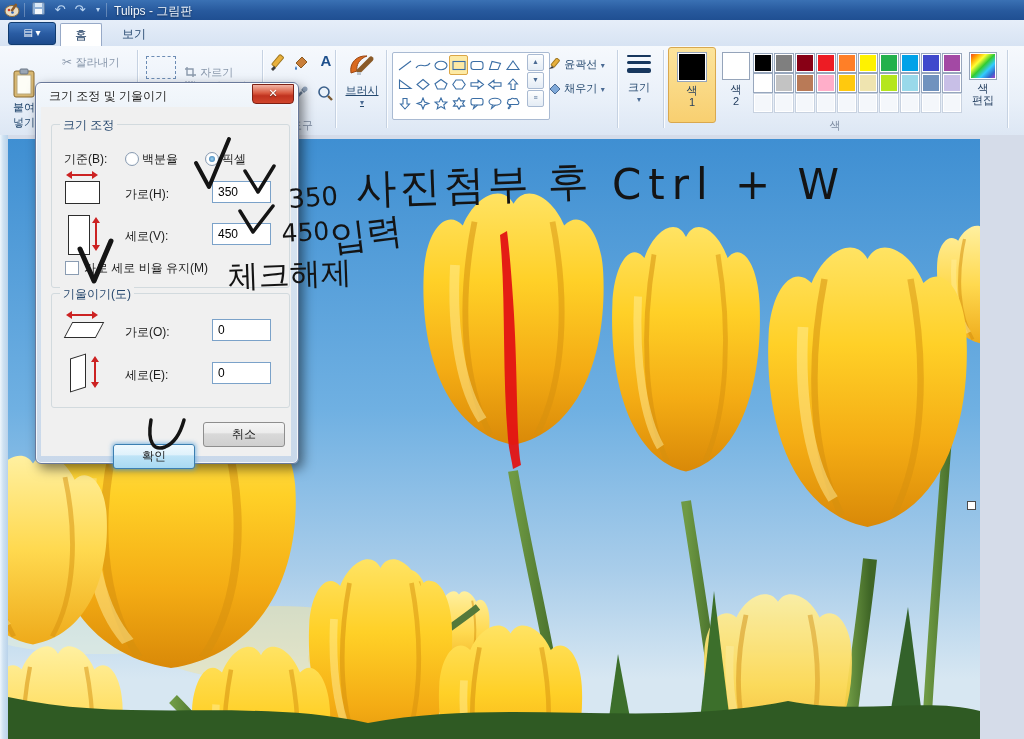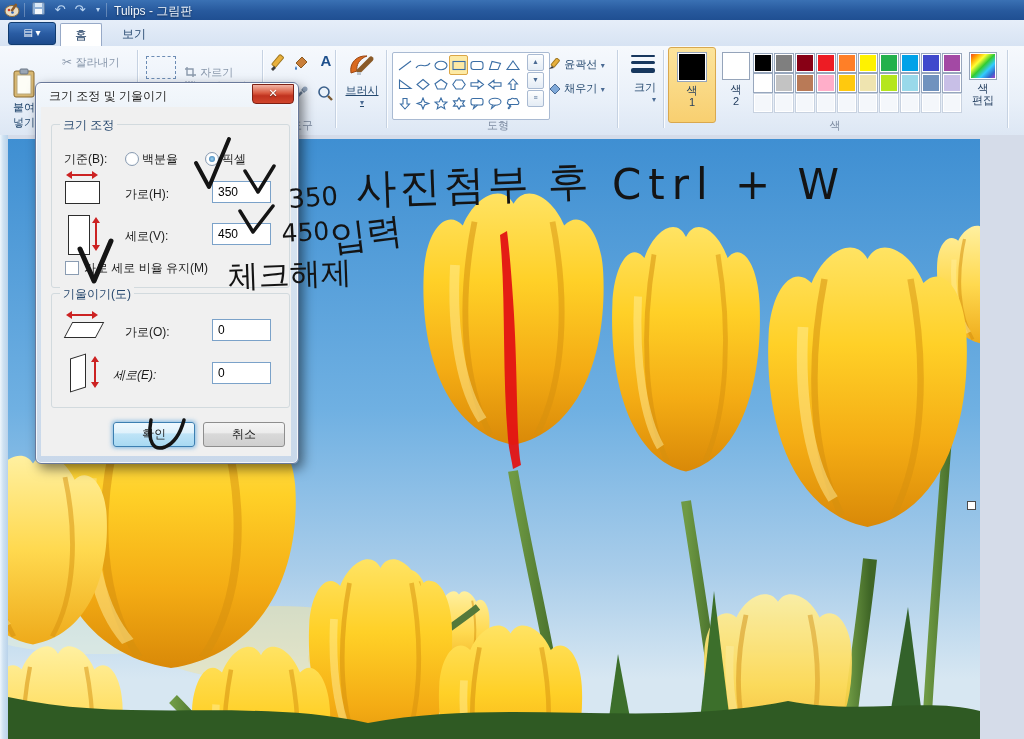--- a/index.html
+++ b/index.html
@@ -73,21 +73,21 @@
     padding:0 0 0 5px;font-family:"Liberation Sans",sans-serif;width:52px;}
   .radio{width:12px;height:12px;border-radius:50%;border:1px solid #8a9cb2;
     background:radial-gradient(#fff 55%,#dfe8ef);}
   .radio.on::after{content:"";position:absolute;left:3px;top:3px;width:6px;height:6px;
     border-radius:50%;background:radial-gradient(#9fd4f2,#2f73ac);}
   .checkbox{width:12px;height:12px;border:1px solid #8a9cb2;background:#fff;}
   .iconrect{border:1.5px solid #2d2d2d;background:#fff;}
   .btn{height:23px;border-radius:3px;font-size:12px;color:#1c1c1c;text-align:center;line-height:22px;
     background:linear-gradient(#f5f5f5,#ebebeb 45%,#d9d9d9 46%,#cfcfcf);border:1px solid #8e8e8e;}
   .btn.default{background:linear-gradient(#eff9fe,#def1fb 45%,#bfe4f7 46%,#a8d9f2);
-    border:1px solid #3c7fb1;box-shadow:0 0 4px 1px rgba(80,160,220,.7);}
+    border:1px solid #3c7fb1;box-shadow:0 0 4px 1px rgba(80,160,220,.7);margin-top:22px;}
   
   #ann{left:0;top:0;width:1024px;height:739px;pointer-events:none;z-index:60;}
   #ann text{fill:#141414;font-family:"DejaVu Sans",sans-serif;}
   #ann path{stroke:#141414;fill:none;stroke-linecap:round;stroke-linejoin:round;}
 </style>
 </head>
 <body>
 
 <div id="titlebar" class="abs">
   <div class="abs" style="left:4px;top:2px;">
@@ -320,24 +320,23 @@
     <span class="rtext en">윤곽선</span>
     <span class="dd">▾</span>
   </div>
   <div class="abs" style="left:548px;top:35px;">
     <svg width="13" height="12" style="vertical-align:-2px">
         <path d="M2,7 L7,2 L12,7 L7,12 Z" fill="#7fa9d9" stroke="#4a6a93"></path>
       </svg>
     <span class="rtext en">채우기</span>
     <span class="dd">▾</span>
   </div>
-  <div class="abs rlabel" style="left:392px;top:72px;width:212px;">도형</div>
   <div class="abs rdiv" style="left:617px;"></div>
 
-  <div class="abs bigbtn" style="left:622px;top:6px;width:34px;text-align:right;">
+  <div class="abs bigbtn" style="left:622px;top:6px;width:34px;">
     <svg width="26" height="26">
         <rect x="1" y="3" width="24" height="2" rx="1" fill="#17375e"></rect>
         <rect x="1" y="9" width="24" height="3" rx="1.5" fill="#17375e"></rect>
         <rect x="1" y="16" width="24" height="5" rx="2" fill="#17375e"></rect>
       </svg>
     <div>크기</div>
     <div class="dd">▾</div>
   </div>
   <div class="abs rdiv" style="left:663px;"></div>
 
@@ -496,21 +495,21 @@
           <path d="M8,1 L2,5 L8,9 Z M28,1 L34,5 L28,9 Z" fill="#c22"></path>
         </svg>
       <div class="abs iconrect" style="left:16px;top:28px;width:30px;height:14px;transform:skewX(-28deg);"></div>
       <span class="abs dlabel" style="left:73px;top:30px;">가로(O):</span>
       <input class="abs dinput" style="left: 160px; top: 25px;" value="0">
       <div class="abs iconrect" style="left:18px;top:62px;width:14px;height:32px;transform:skewY(-18deg);"></div>
       <svg class="abs" style="left:38px;top:60px;" width="10" height="36">
           <path d="M5,4 V32" stroke="#c22" stroke-width="2"></path>
           <path d="M1,8 L5,2 L9,8 Z M1,28 L5,34 L9,28 Z" fill="#c22"></path>
         </svg>
-      <span class="abs dlabel" style="left:61px;top:73px;font-style:italic;">세로(E):</span>
+      <span class="abs dlabel" style="left:73px;top:73px;">세로(E):</span>
       <input class="abs dinput" style="left: 160px; top: 68px;" value="0">
     </div>
     <div class="abs btn default" style="left:72px;top:315px;width:80px;">확인</div>
     <div class="abs btn" style="left:162px;top:315px;width:80px;">취소</div>
   </div>
 </div>
 
 <svg id="ann" class="abs">
   <path d="M196,163 L209,187 L229,139" stroke-width="4"></path>
   <path d="M245,171 L258,192 L274,166" stroke-width="3.5"></path>

